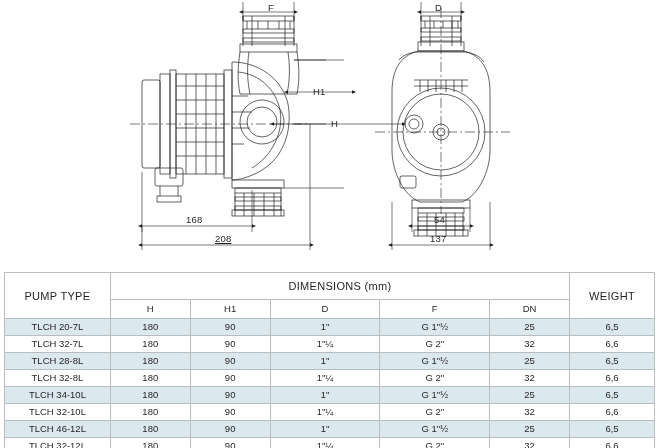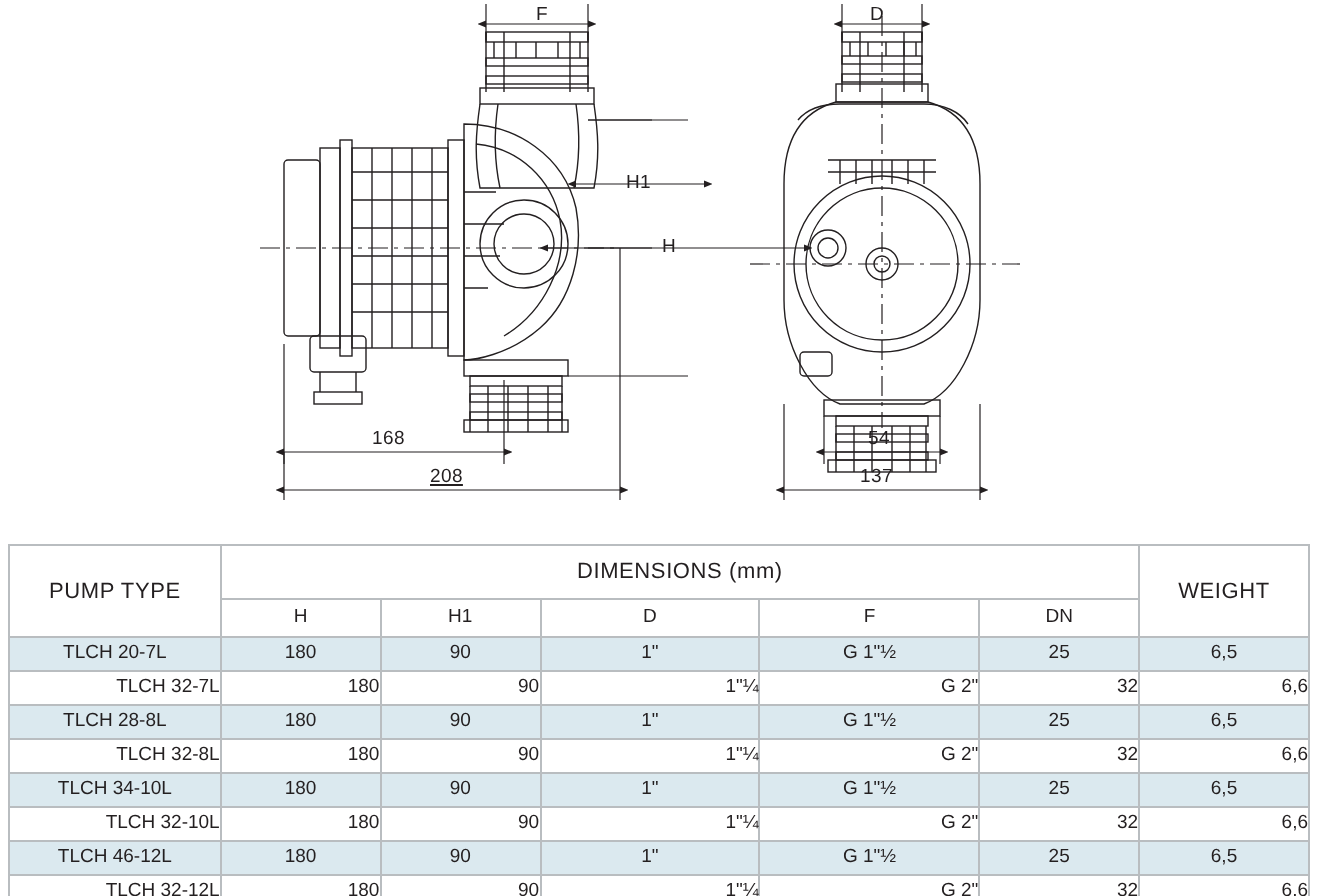--- a/index.html
+++ b/index.html
@@ -73,21 +73,20 @@
   }
   td.pump-name, th.pump-name-h {
     text-align: left;
     padding-left: 6px;
   }
   tr.alt td {
     background: #dbe9ef;
   }
   tr.plain td {
     background: #ffffff;
-    text-align: right;
   }
   .col-pump { width: 106px; }
   .col-h { width: 80px; }
   .col-h1 { width: 80px; }
   .col-d { width: 110px; }
   .col-f { width: 110px; }
   .col-dn { width: 80px; }
   .col-w { width: 85px; }
 </style>
 </head>

